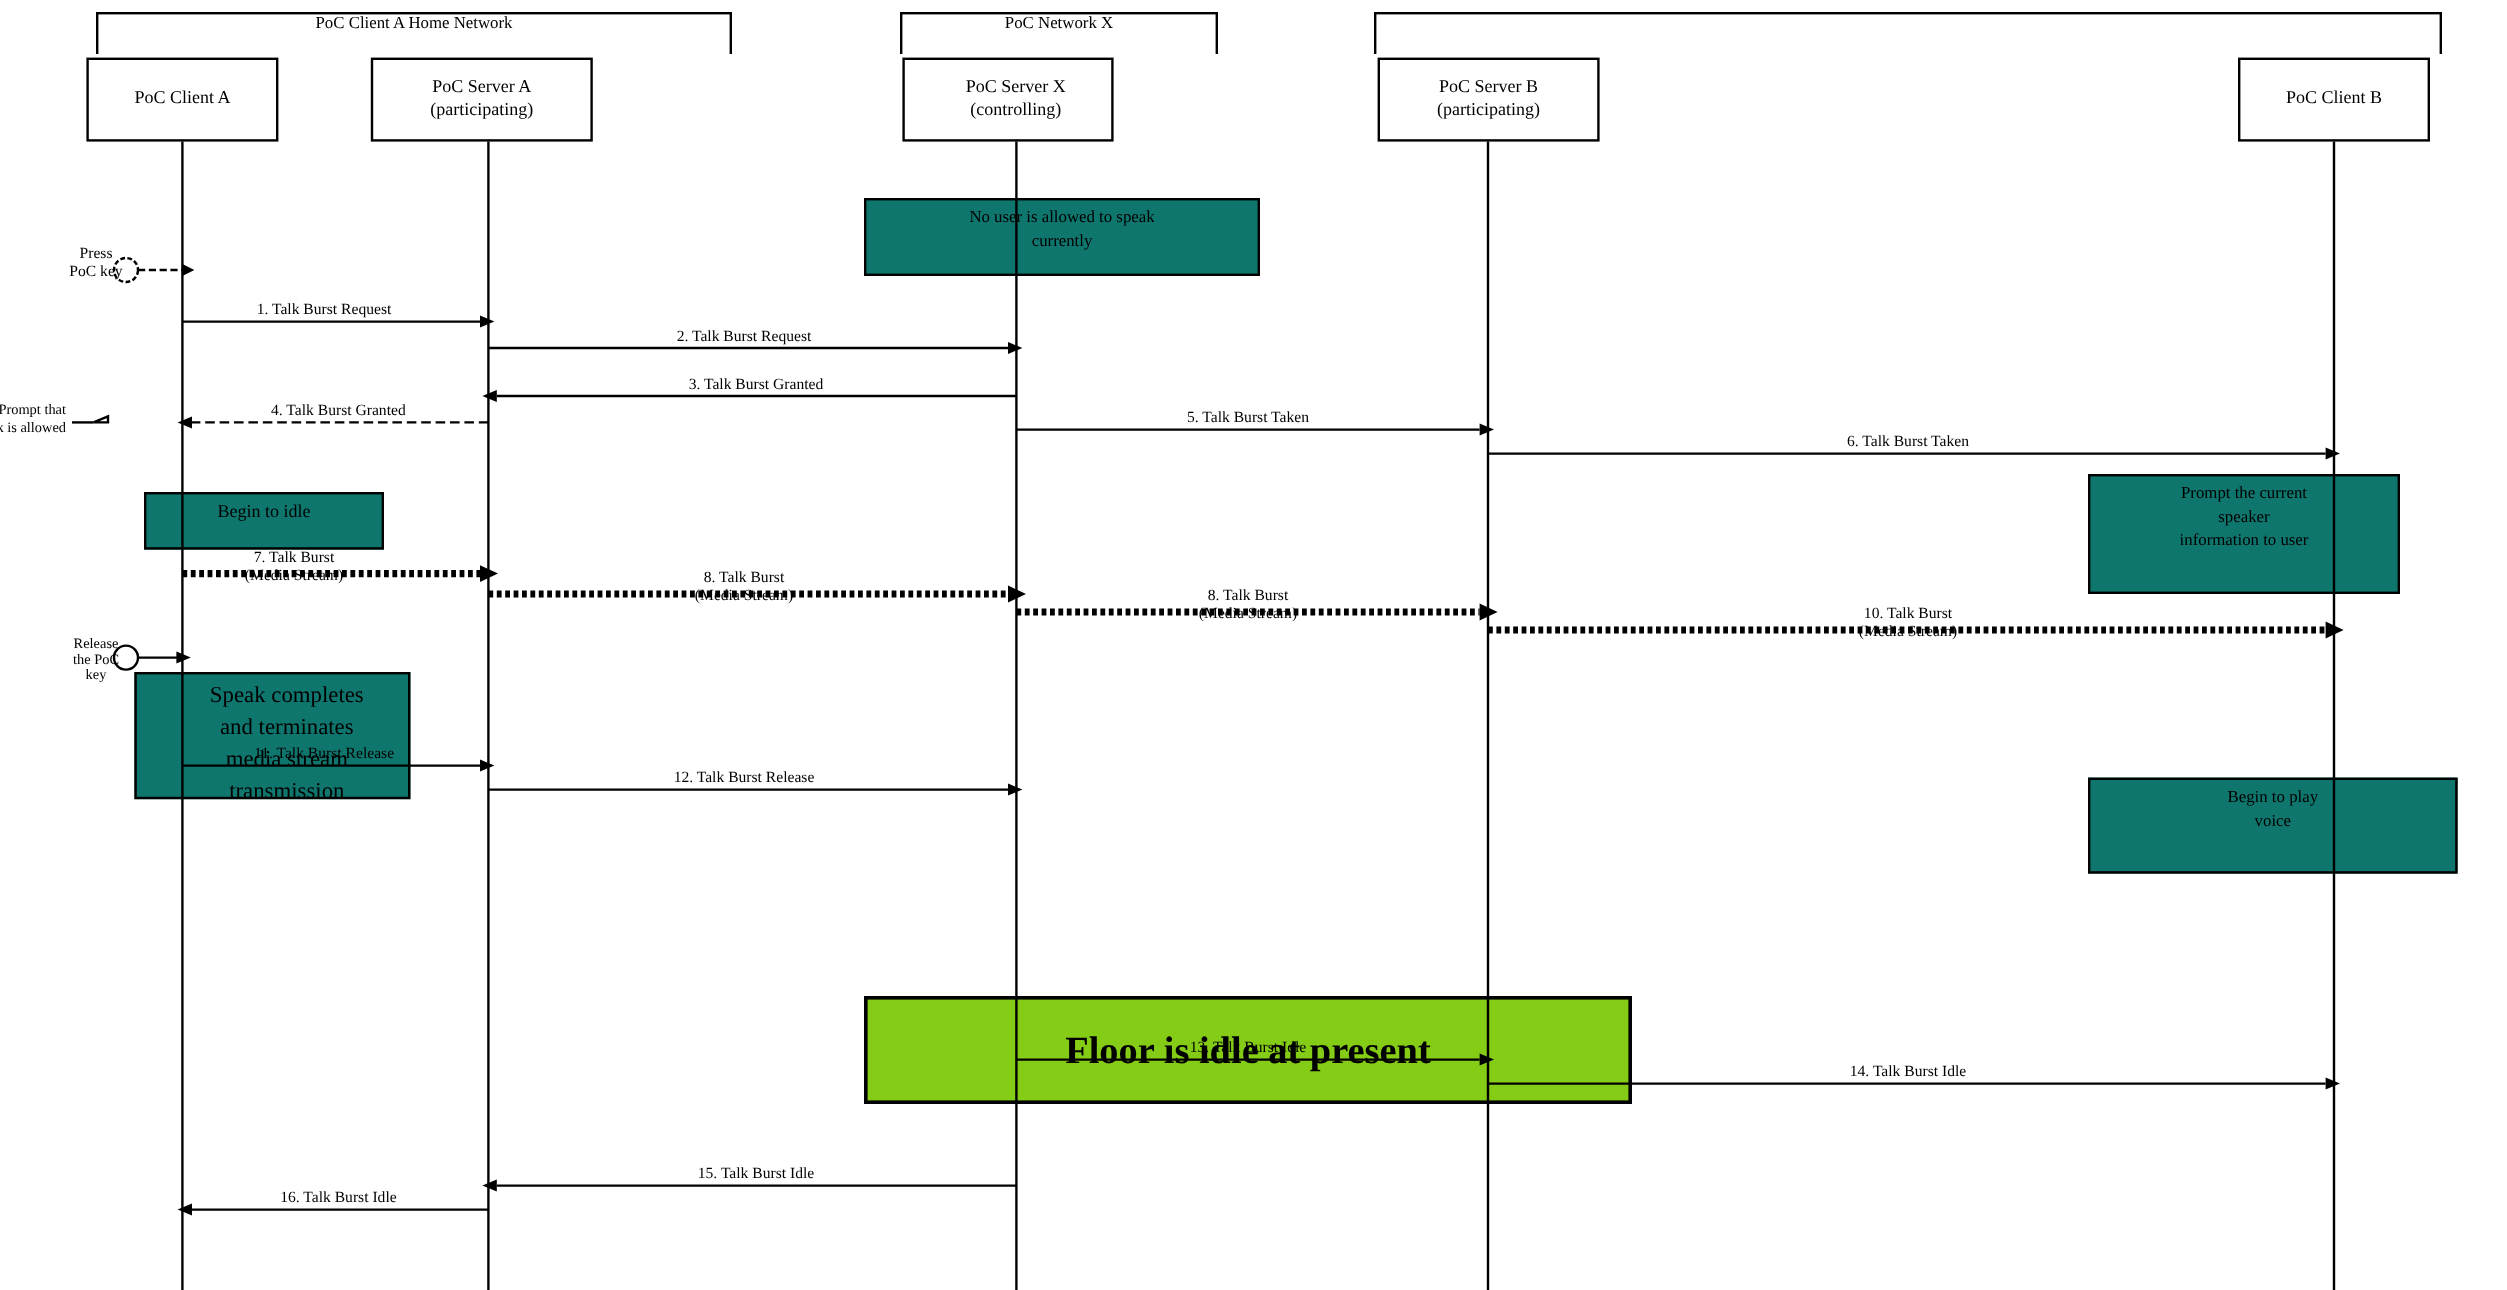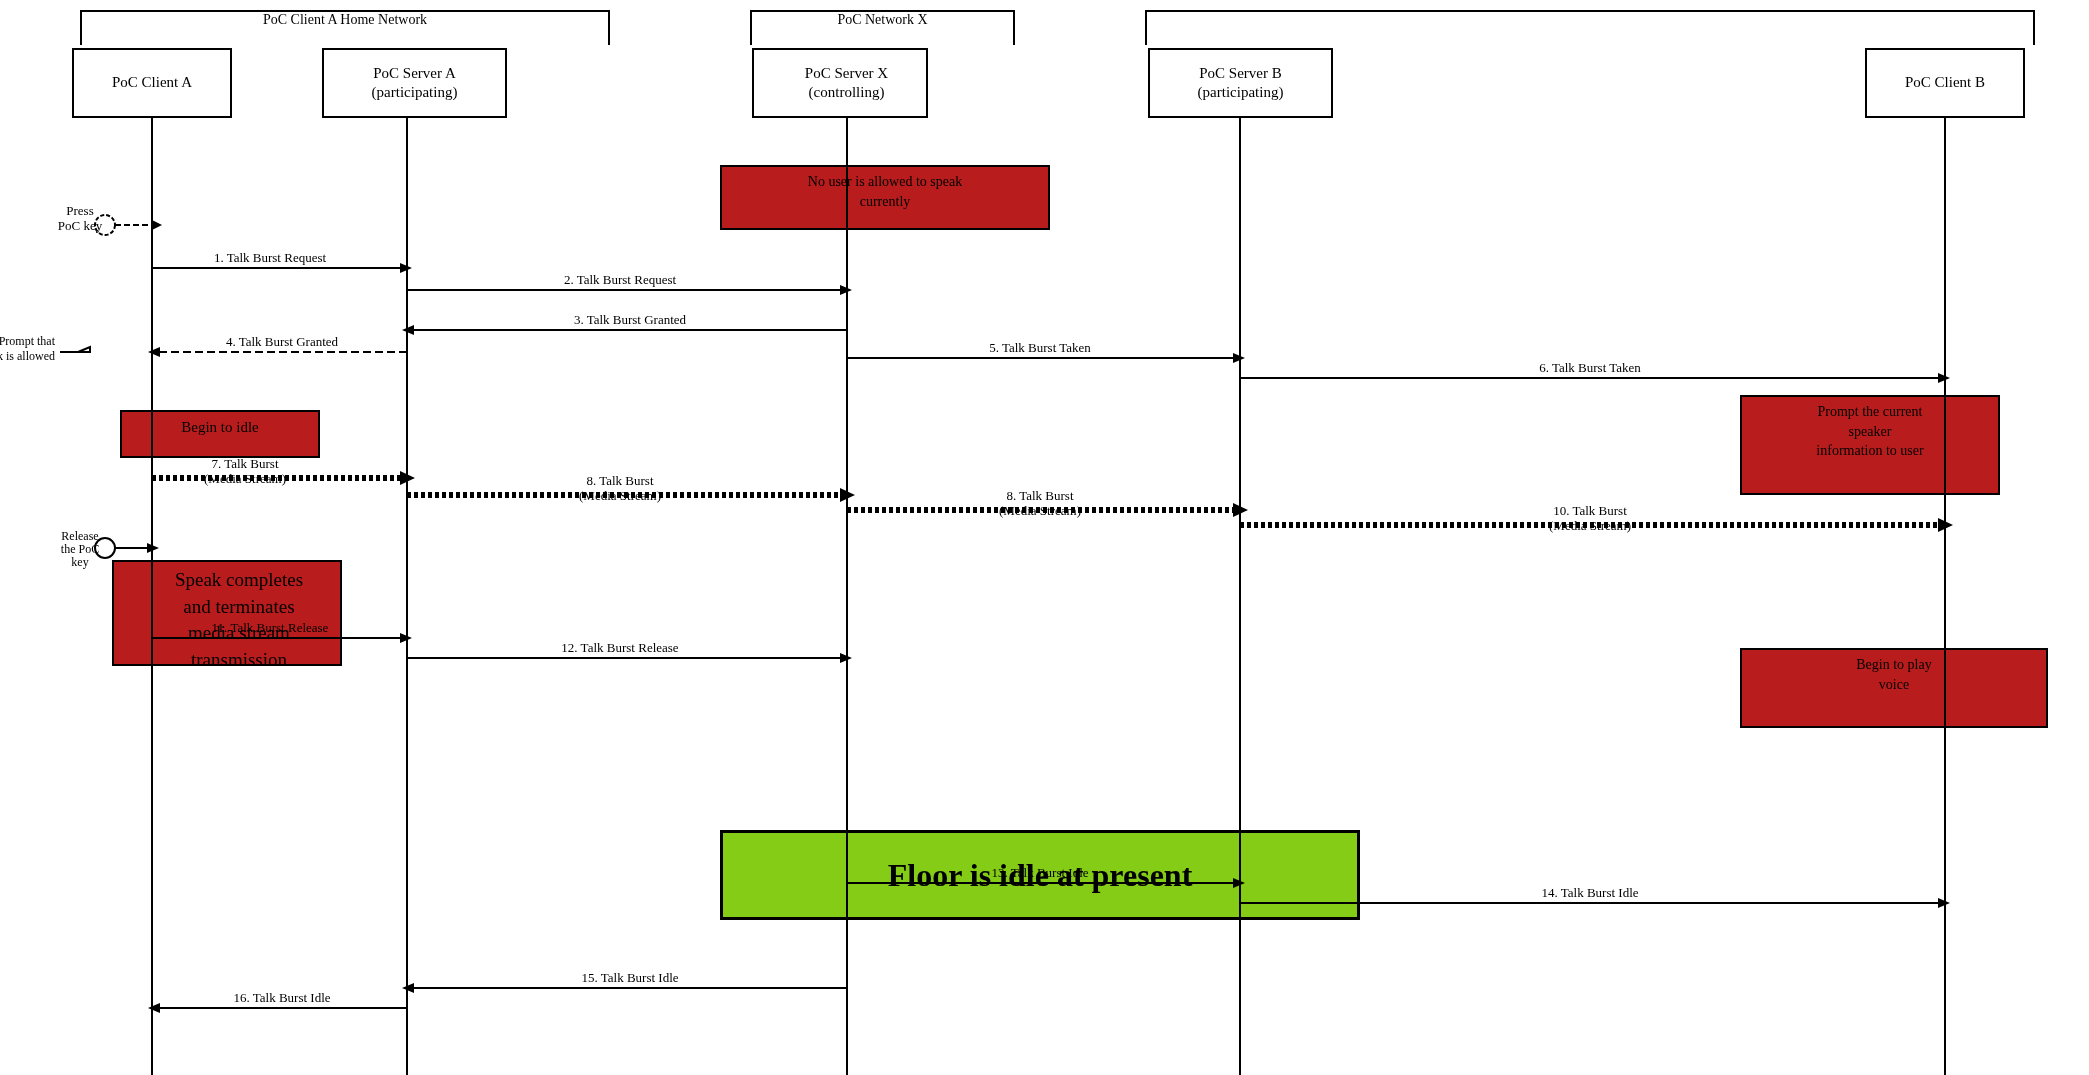--- a/index.html
+++ b/index.html
@@ -43,21 +43,21 @@
       position: absolute;
       top: 0;
       left: 0;
       width: 2089px;
       height: 1075px;
       overflow: visible;
     }
     .note-box {
       position: absolute;
       border: 2px solid #000;
-      background: #b91c1c;
+      background: #0f766e;
       padding: 5px 8px;
       font-size: 13px;
       text-align: center;
       line-height: 1.4;
     }
     .floor-idle-box {
       position: absolute;
       border: 3px solid #000;
       background: #84cc16;
       font-size: 32px;
@@ -75,21 +75,21 @@
 
   <div class="group-bracket" style="left:80px;top:10px;width:530px;height:35px;"></div>
   <div class="group-label" style="left:80px;top:12px;width:530px;">PoC Client A Home Network</div>
 
   <div class="group-bracket" style="left:750px;top:10px;width:265px;height:35px;"></div>
   <div class="group-label" style="left:750px;top:12px;width:265px;">PoC Network X</div>
 
   <div class="group-bracket" style="left:1145px;top:10px;width:890px;height:35px;"></div>
 
   <div class="entity-box" style="left:72px;top:48px;width:160px;height:70px;">PoC Client A</div>
-  <div class="entity-box" style="left:322px;top:48px;width:185px;height:70px;">PoC Server A<br>(participating)</div>
+  <div class="entity-box" style="left:309px;top:48px;width:185px;height:70px;">PoC Server A<br>(participating)</div>
   <div class="entity-box" style="left:752px;top:48px;width:176px;height:70px;padding-left:13px;">PoC Server X<br>(controlling)</div>
   <div class="entity-box" style="left:1148px;top:48px;width:185px;height:70px;">PoC Server B<br>(participating)</div>
   <div class="entity-box" style="left:1865px;top:48px;width:160px;height:70px;">PoC Client B</div>
 
   <div class="note-box" style="left:720px;top:165px;width:330px;height:65px;font-size:14px;">No user is allowed to speak<br>currently</div>
 
   <div class="note-box" style="left:120px;top:410px;width:200px;height:48px;font-size:15px;">Begin to idle</div>
 
   <div class="note-box" style="left:112px;top:560px;width:230px;height:106px;font-size:19px;padding-left:32px;">Speak completes<br>and terminates<br>media stream<br>transmission</div>
 

